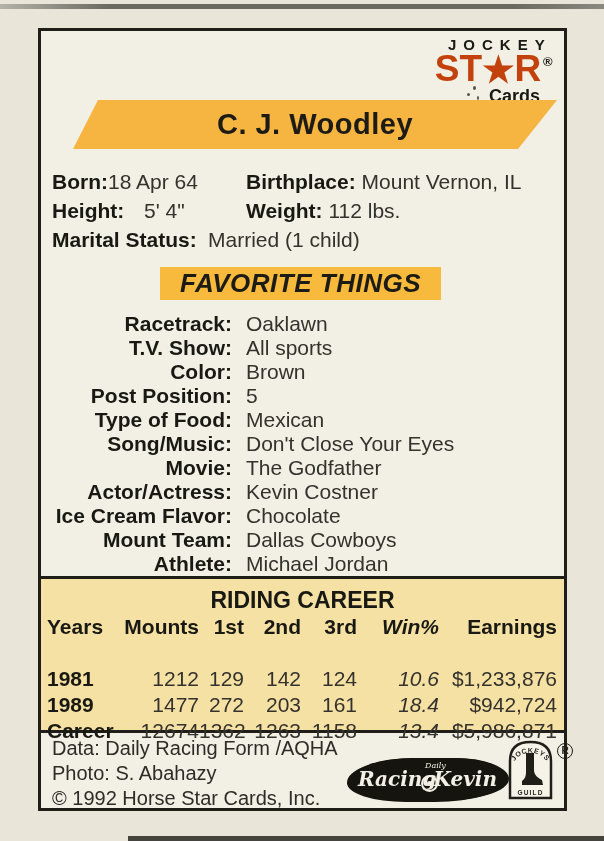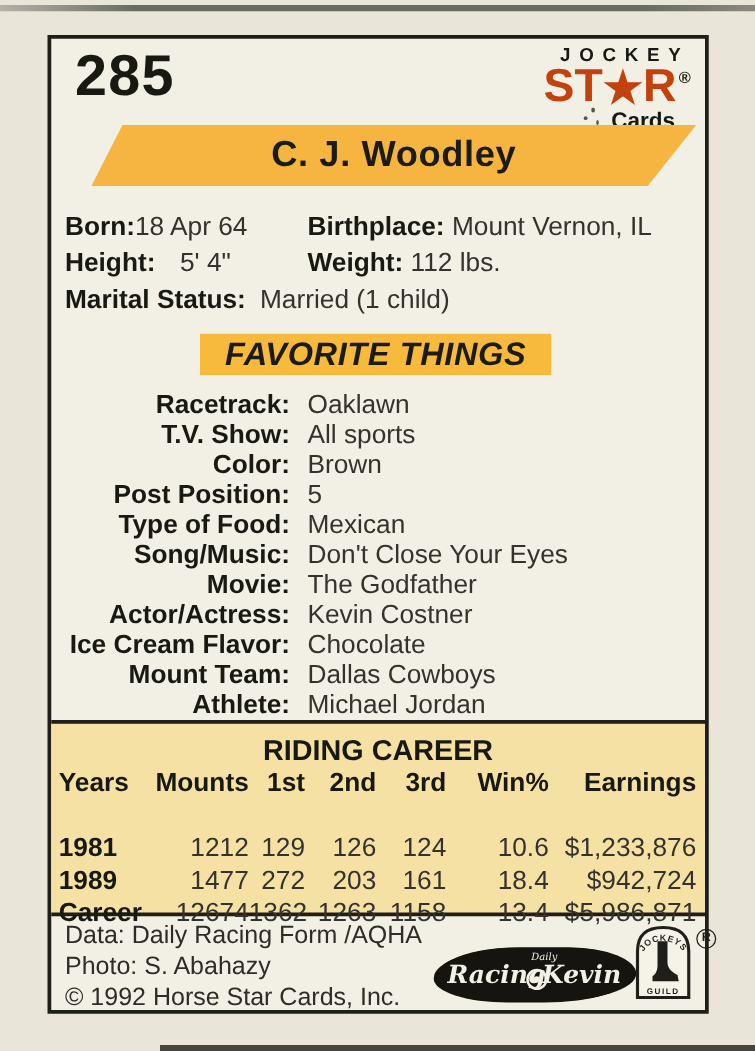--- a/index.html
+++ b/index.html
@@ -84,21 +84,21 @@
     font-size:23px; font-weight:bold; color:#191913;
   }
   .career-row { position:absolute; left:0; width:100%; height:26px; font-size:21px; }
   .career-row .c { position:absolute; top:0; color:#33322c; }
   .career-row.head .c, .career-row .c.strong { font-weight:bold; color:#191913; }
   .c1 { left:6px;   width:72px;  text-align:left;  }
   .c2 { left:78px;  width:80px;  text-align:right; }
   .c3 { left:158px; width:45px;  text-align:right; }
   .c4 { left:205px; width:55px;  text-align:right; }
   .c5 { left:262px; width:54px;  text-align:right; }
-  .c6 { left:318px; width:80px;  text-align:right; }
+  .c6 { left:318px; width:80px;  text-align:right;font-style:italic; }
   .c7 { left:400px; width:116px; text-align:right; }
   
   .credit { position:absolute; left:11px; font-size:20px; color:#2d2c27; }
   
   .rf-logo {
     position:absolute; left:308px; top:727px; width:158px; height:43px;
     background:#15140f;
     border-radius:46% 38% 50% 42% / 62% 55% 58% 50%;
     box-shadow:2px 0 0 #15140f, -2px 1px 0 #15140f;
   }
@@ -131,21 +131,20 @@
   }
 </style>
 </head>
 <body>
 
 <div class="scan-edge-top"></div>
 <div class="scan-edge-bottom"></div>
 
 <div class="card">
 
-  <div class="card-number">285</div>
 
   <div class="brand">
     <div class="brand-jockey">JOCKEY</div>
     <div class="brand-star-line"><span>ST</span><span class="brand-star-glyph">★</span><span>R</span></div>
     <div class="brand-reg">®</div>
     <div class="brand-cards">Cards</div>
     <div class="trail-dot" style="left:46px;top:52px;width:3px;height:4px;"></div>
     <div class="trail-dot" style="left:40px;top:59px;width:3px;height:3px;"></div>
     <div class="trail-dot" style="left:50px;top:62px;width:2px;height:4px;"></div>
     <div class="trail-dot" style="left:34px;top:67px;width:3px;height:3px;"></div>
@@ -199,21 +198,21 @@
       <span class="c c3">1st</span>
       <span class="c c4">2nd</span>
       <span class="c c5">3rd</span>
       <span class="c c6">Win%</span>
       <span class="c c7">Earnings</span>
     </div>
     <div class="career-row" style="top:88px;">
       <span class="c c1 strong">1981</span>
       <span class="c c2">1212</span>
       <span class="c c3">129</span>
-      <span class="c c4">126</span>
+      <span class="c c4">142</span>
       <span class="c c5">124</span>
       <span class="c c6">10.6</span>
       <span class="c c7">$1,233,876</span>
     </div>
     <div class="career-row" style="top:114px;">
       <span class="c c1 strong">1989</span>
       <span class="c c2">1477</span>
       <span class="c c3">272</span>
       <span class="c c4">203</span>
       <span class="c c5">161</span>

